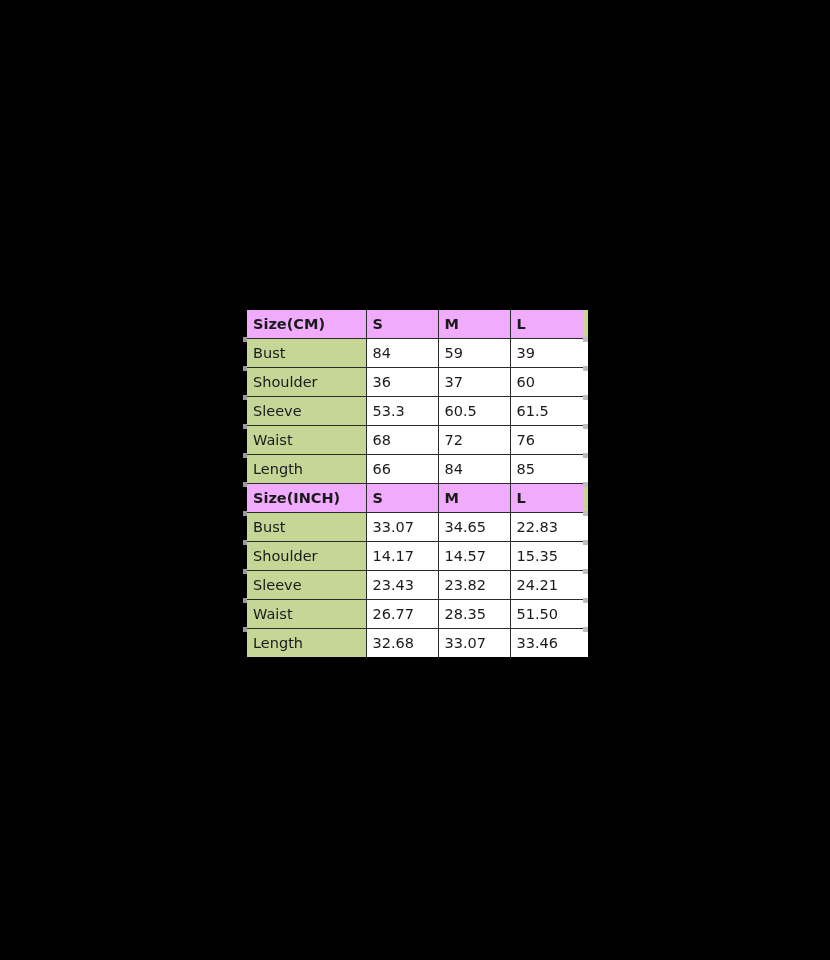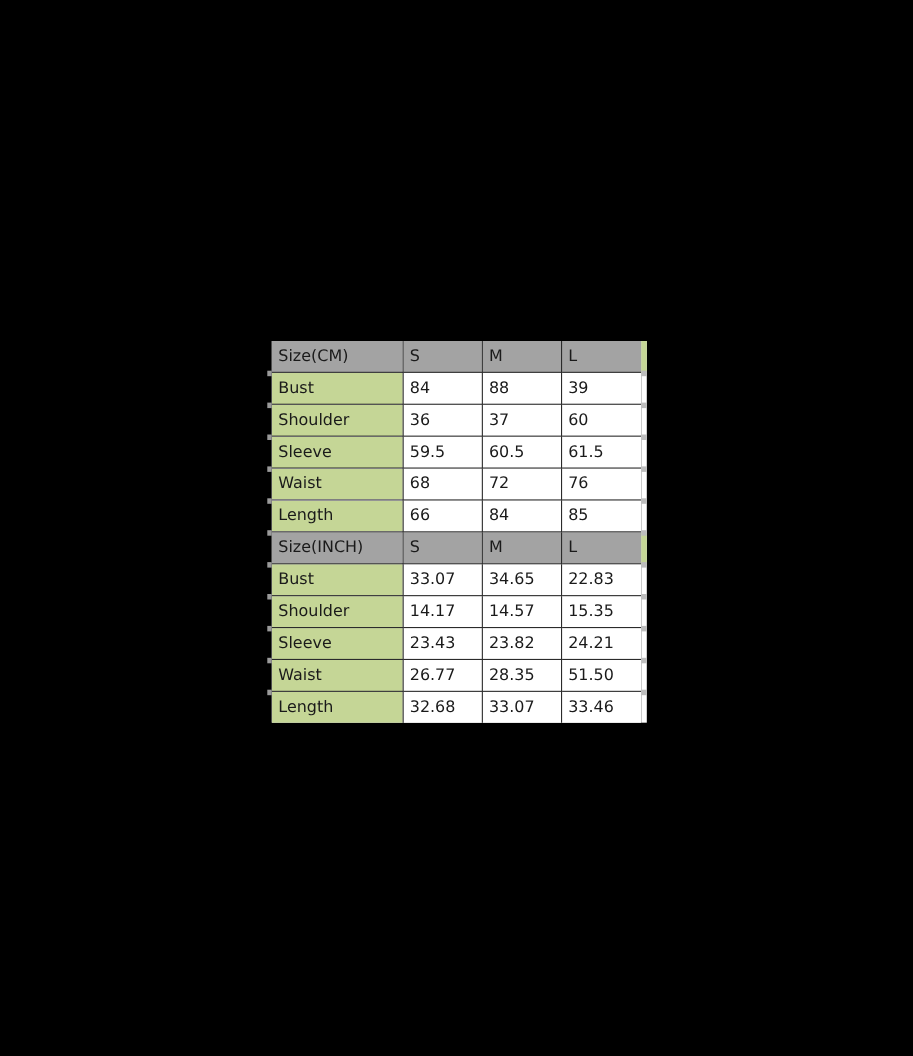--- a/index.html
+++ b/index.html
@@ -53,21 +53,22 @@
     border-right: none;
   }
 
   
   table.size-table td.label-cell {
     background: #c5d696;
   }
 
   
   table.size-table tr.header-row td {
-    background: #a3a3a3;
+    background: #f0abfc;
+    font-weight: bold;
   }
 
   
   table.size-table tr.last-row td {
     border-bottom: none;
   }
 
   
   col.c-label { width: 119px; }
   col.c-s     { width: 72px;  }
@@ -147,34 +148,34 @@
       <tr class="header-row">
         <td class="label-cell">Size(CM)</td>
         <td class="col-s">S</td>
         <td class="col-m">M</td>
         <td class="col-l">L</td>
       </tr>
 
       <tr>
         <td class="label-cell">Bust</td>
         <td class="col-s">84</td>
-        <td class="col-m">88</td>
+        <td class="col-m">59</td>
         <td class="col-l">39</td>
       </tr>
 
       <tr>
         <td class="label-cell">Shoulder</td>
         <td class="col-s">36</td>
         <td class="col-m">37</td>
         <td class="col-l">60</td>
       </tr>
 
       <tr>
         <td class="label-cell">Sleeve</td>
-        <td class="col-s">59.5</td>
+        <td class="col-s">53.3</td>
         <td class="col-m">60.5</td>
         <td class="col-l">61.5</td>
       </tr>
 
       <tr>
         <td class="label-cell">Waist</td>
         <td class="col-s">68</td>
         <td class="col-m">72</td>
         <td class="col-l">76</td>
       </tr>

